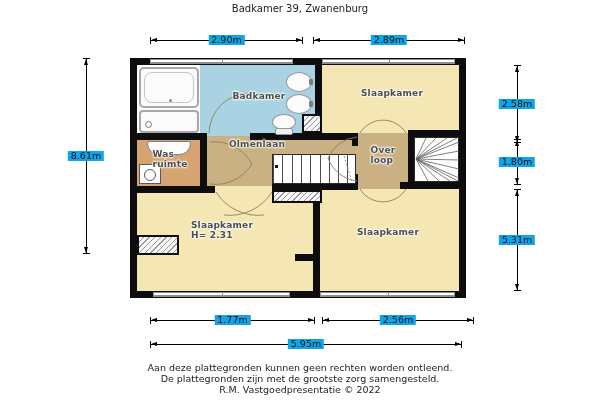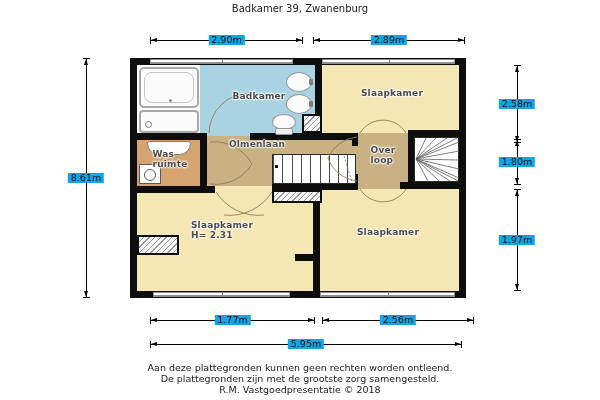--- a/index.html
+++ b/index.html
@@ -203,21 +203,21 @@
   <span class="dv">2.90m</span>
 </div>
 <div class="dim dim-h" style="left:313px;top:36px;width:152px">
   <i class="dl"></i>
     <i class="tk tkl"></i>
     <i class="tk tkr"></i>
     <i class="ar aw"></i>
     <i class="ar ae"></i>
   <span class="dv">2.89m</span>
 </div>
-<div class="dim dim-v" style="left:82px;top:58px;height:240px">
+<div class="dim dim-v" style="left:82px;top:58px;height:196px">
   <i class="dl"></i>
     <i class="tk tkt"></i>
     <i class="tk tkb"></i>
     <i class="ar an"></i>
     <i class="ar as"></i>
   <span class="dv">8.61m</span>
 </div>
 <div class="dim dim-v" style="left:513px;top:65px;height:78px">
   <i class="dl"></i>
     <i class="tk tkt"></i>
@@ -233,21 +233,21 @@
     <i class="ar an"></i>
     <i class="ar as"></i>
   <span class="dv">1.80m</span>
 </div>
 <div class="dim dim-v" style="left:513px;top:189px;height:102px">
   <i class="dl"></i>
     <i class="tk tkt"></i>
     <i class="tk tkb"></i>
     <i class="ar an"></i>
     <i class="ar as"></i>
-  <span class="dv">1.97m</span>
+  <span class="dv">5.31m</span>
 </div>
 <div class="dim dim-h" style="left:150px;top:316px;width:165px">
   <i class="dl"></i>
     <i class="tk tkl"></i>
     <i class="tk tkr"></i>
     <i class="ar aw"></i>
     <i class="ar ae"></i>
   <span class="dv">1.77m</span>
 </div>
 <div class="dim dim-h" style="left:322px;top:316px;width:152px">
@@ -263,14 +263,14 @@
     <i class="tk tkl"></i>
     <i class="tk tkr"></i>
     <i class="ar aw"></i>
     <i class="ar ae"></i>
   <span class="dv">5.95m</span>
 </div>
 
 <div id="footer">
   <div>Aan deze plattegronden kunnen geen rechten worden ontleend.</div>
   <div>De plattegronden zijn met de grootste zorg samengesteld.</div>
-  <div>R.M. Vastgoedpresentatie © 2018</div>
+  <div>R.M. Vastgoedpresentatie © 2022</div>
 </div>
 
 </body></html>

